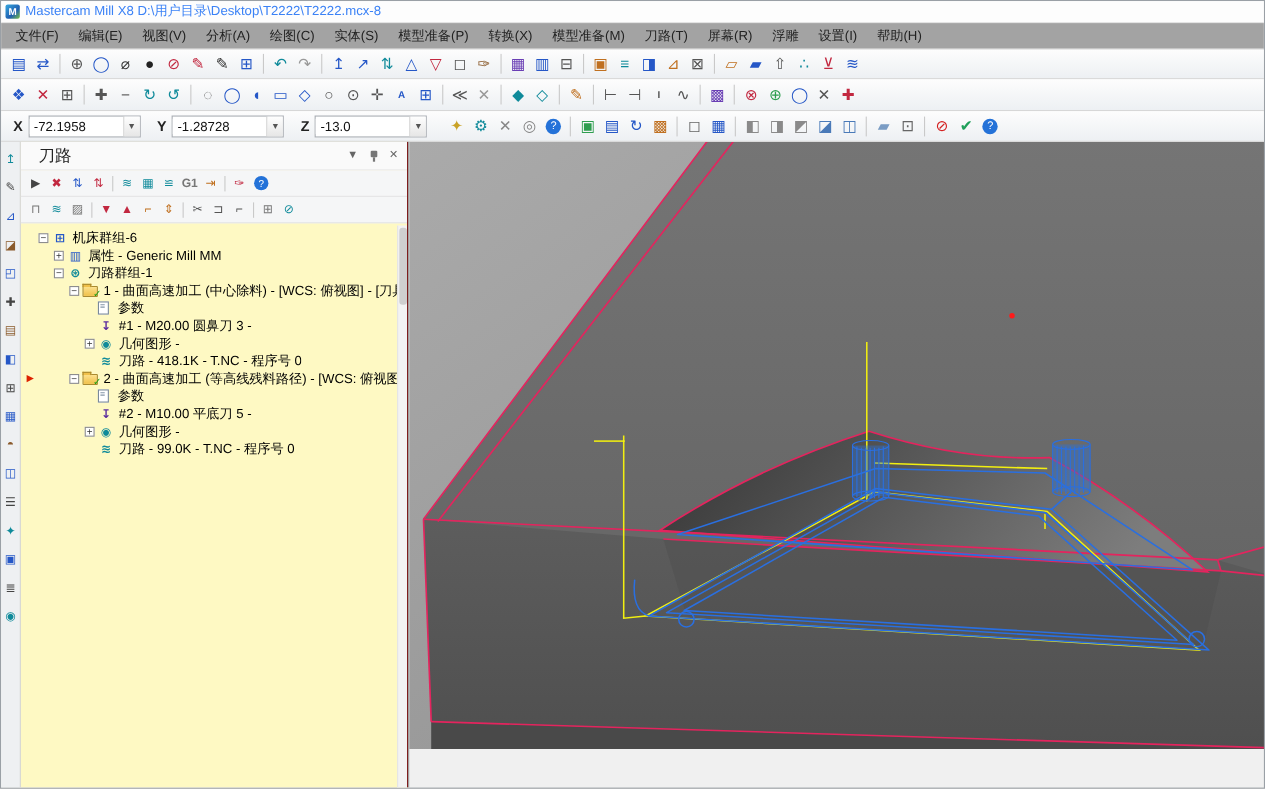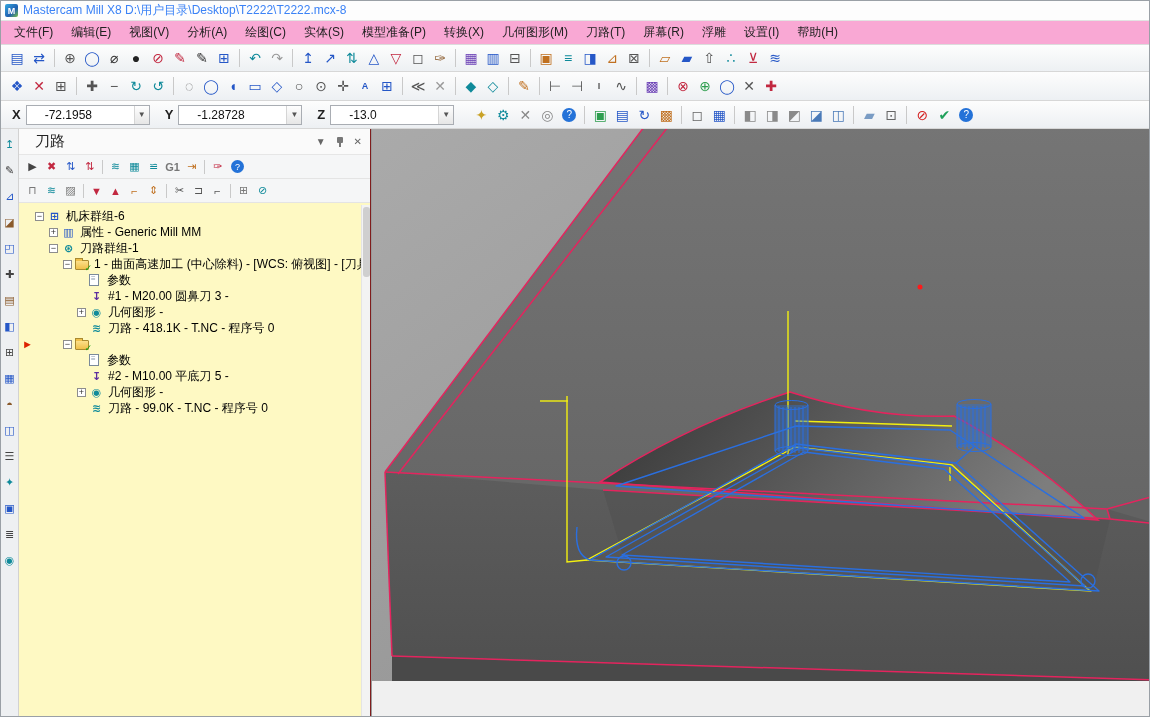--- a/index.html
+++ b/index.html
@@ -5,36 +5,36 @@
   * { box-sizing: border-box; margin: 0; padding: 0; }
   body { font-family: "Liberation Sans", "DejaVu Sans", sans-serif; background:#888; }
   .app { width:1150px; height:717px; background:#f0f0f0; overflow:hidden; position:relative; border:1px solid #9aa0a6; display:flex; flex-direction:column; }
 
   
   .titlebar { height:20px; background:#fdfdfd; border-bottom:1px solid #e3e3e3; display:flex; align-items:center; padding-left:4px; flex:none; }
   .app-icon { width:13px; height:13px; border-radius:2px; background:linear-gradient(135deg,#35a8e0,#1f5fb0 60%,#7ac143); color:#fff; font-size:9px; font-weight:bold; display:flex; align-items:center; justify-content:center; margin-right:5px; }
   .title-text { font-size:12px; color:#3b82f6; white-space:nowrap; }
 
   
-  .menubar { height:24px; background:#f9a8d4; border-bottom:1px solid #dcdcdc; display:flex; align-items:stretch; padding-left:4px; flex:none; }
+  .menubar { height:24px; background:#a3a3a3; border-bottom:1px solid #dcdcdc; display:flex; align-items:stretch; padding-left:4px; flex:none; }
   .mitem { font-size:12px; color:#222; padding:0 9px; line-height:23px; white-space:nowrap; cursor:default; }
 
   
   .toolbar { background:linear-gradient(#fdfdfd,#edf0f3); border-bottom:1px solid #d7d7d7; display:flex; align-items:center; padding-left:5px; flex:none; overflow:hidden; }
   .toolbar.row1 { height:27px; }
   .toolbar.row2 { height:29px; }
   .ticon { display:inline-flex; align-items:center; justify-content:center; width:20px; height:20px; font-size:14px; margin:0 1px; border-radius:2px; cursor:default; flex:none; }
   .ticon.ttext { font-size:9px; font-weight:bold; }
   .ticon.helpc { background:#2472d8; color:#fff; border-radius:50%; width:14px; height:14px; font-size:10px; margin:0 4px; }
   .tsep { width:1px; height:18px; background:#c9c9c9; margin:0 4px; flex:none; }
 
   
   .coordbar { height:28px; background:linear-gradient(#fdfdfd,#edf0f3); border-bottom:1px solid #d7d7d7; display:flex; align-items:center; padding-left:8px; flex:none; overflow:hidden; }
   .axis { font-size:13px; font-weight:bold; color:#222; margin:0 5px 0 3px; }
-  .field { display:inline-flex; align-items:center; width:124px; height:20px; background:#fff; border:1px solid #a9adb3; margin-right:12px;padding-left:14px; }
+  .field { display:inline-flex; align-items:center; width:102px; height:20px; background:#fff; border:1px solid #a9adb3; margin-right:12px; }
   .field input { border:none; outline:none; flex:1; min-width:0; font-size:12px; padding:0 4px; font-family:inherit; color:#111; }
   .dd { width:15px; height:18px; border-left:1px solid #d5d5d5; background:linear-gradient(#fefefe,#e6e6e6); color:#555; font-size:8px; text-align:center; line-height:18px; cursor:default; flex:none; }
   .coord-icons { display:flex; align-items:center; margin-left:4px; }
 
   
   .ribbonrow { height:37px; background:#f4f4f4; border-bottom:1px solid #cfcfcf; flex:none; display:flex; align-items:center; }
   .ribbonrow span { font-size:12px; color:#222; padding-left:232px; }
 
   
   .main { flex:1; display:flex; min-height:0; }
@@ -94,21 +94,21 @@
 
   <div class="menubar">
       <span class="mitem">文件(F)</span>
       <span class="mitem">编辑(E)</span>
       <span class="mitem">视图(V)</span>
       <span class="mitem">分析(A)</span>
       <span class="mitem">绘图(C)</span>
       <span class="mitem">实体(S)</span>
       <span class="mitem">模型准备(P)</span>
       <span class="mitem">转换(X)</span>
-      <span class="mitem">几何图形(M)</span>
+      <span class="mitem">模型准备(M)</span>
       <span class="mitem">刀路(T)</span>
       <span class="mitem">屏幕(R)</span>
       <span class="mitem">浮雕</span>
       <span class="mitem">设置(I)</span>
       <span class="mitem">帮助(H)</span>
     </div>
 
   <div class="toolbar row1">
       <span class="ticon" style="color: rgb(37, 87, 199);">▤</span>
       <span class="ticon" style="color: rgb(37, 87, 199);">⇄</span>
@@ -340,20 +340,21 @@
           </div>
           <div class="trow" style="padding-left: 58px;">
             <span class="exp none"></span>
             <span class="nico toolpath">≋</span>
             <span class="tlabel">刀路 - 418.1K - T.NC - 程序号 0</span>
           </div>
           <div class="trow" style="padding-left: 44px;">
             <span class="marker">►</span>
             <span class="exp">−</span>
             <span class="nico operation-folder"></span>
+            <span class="tlabel">2 - 曲面高速加工 (等高线残料路径) - [WCS: 俯视图</span>
           </div>
           <div class="trow" style="padding-left: 58px;">
             <span class="exp none"></span>
             <span class="nico parameters"></span>
             <span class="tlabel">参数</span>
           </div>
           <div class="trow" style="padding-left: 58px;">
             <span class="exp none"></span>
             <span class="nico tool">↧</span>
             <span class="tlabel">#2 - M10.00 平底刀 5 -</span>

